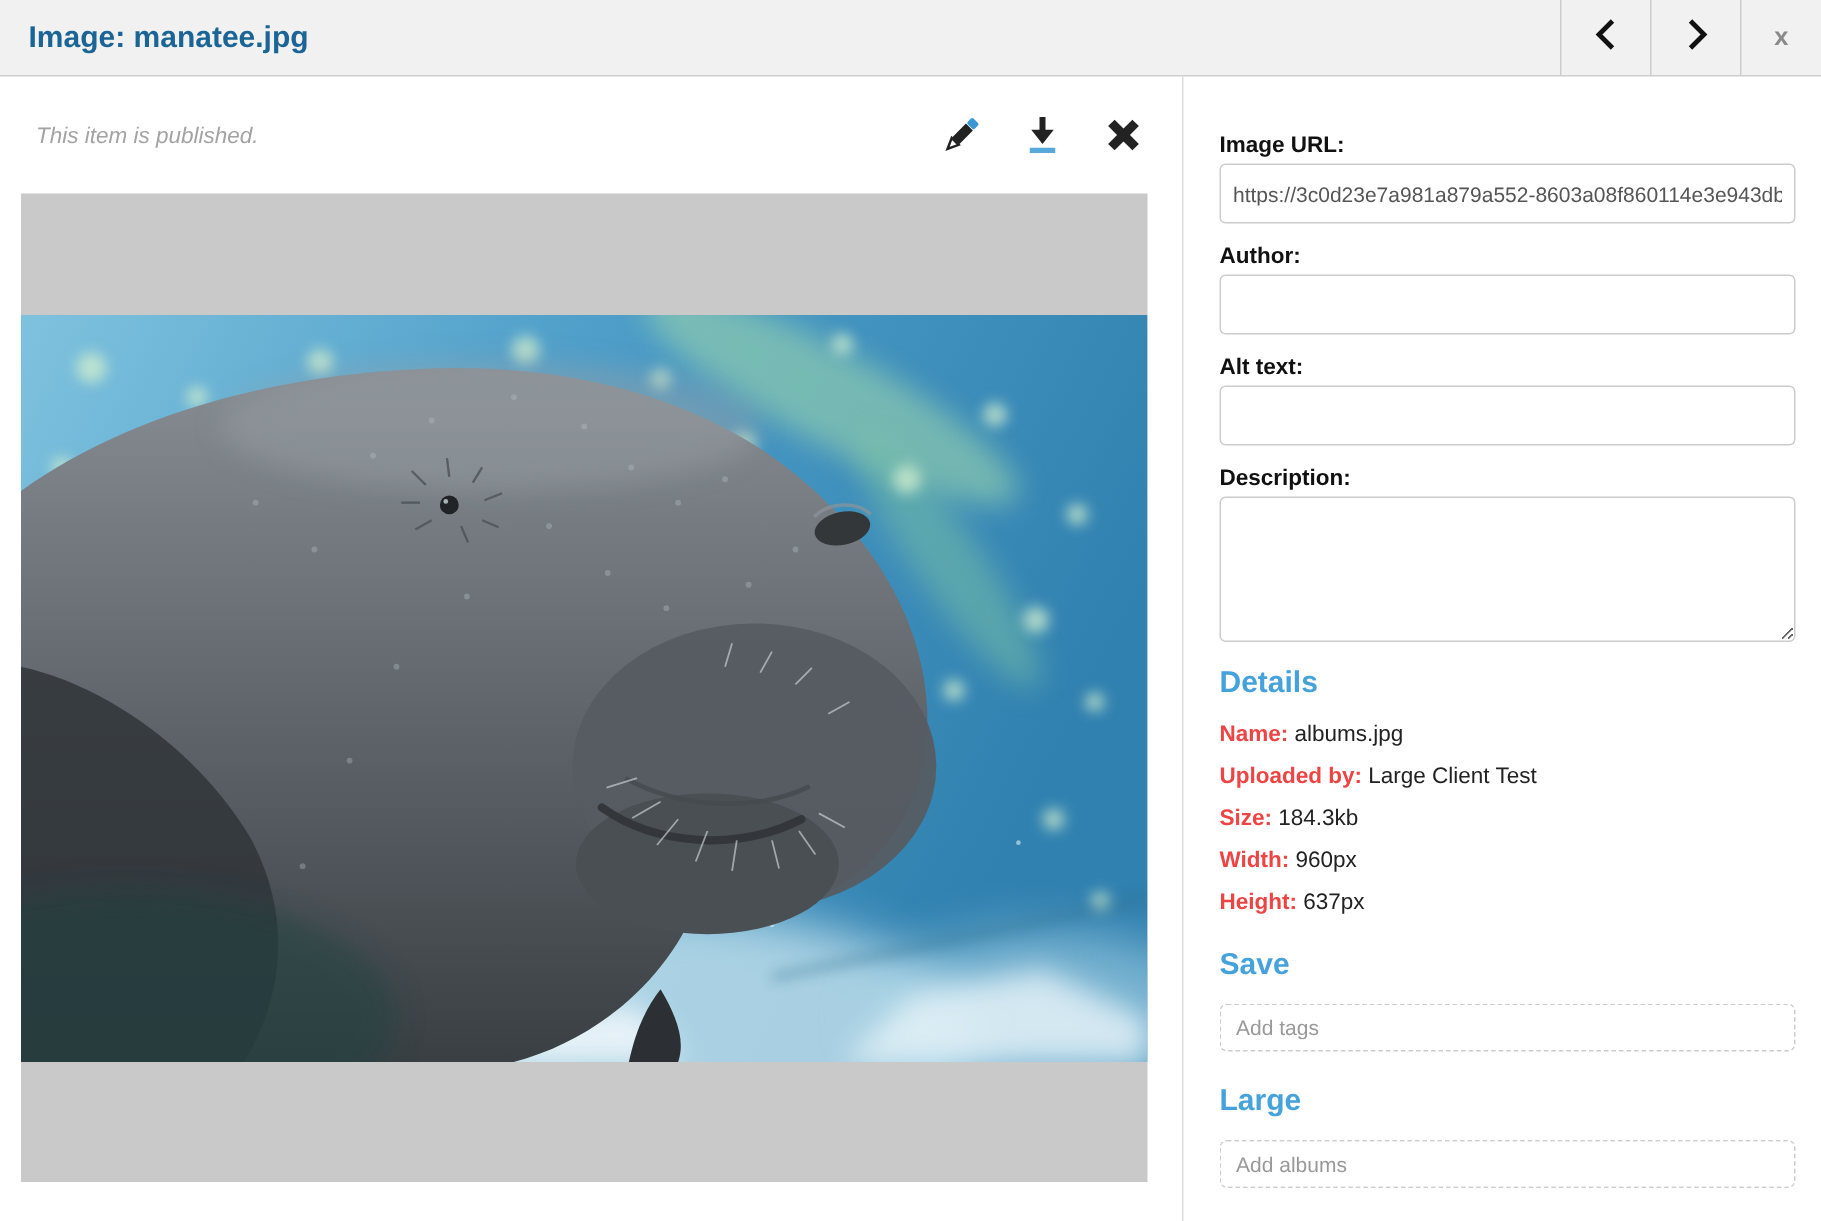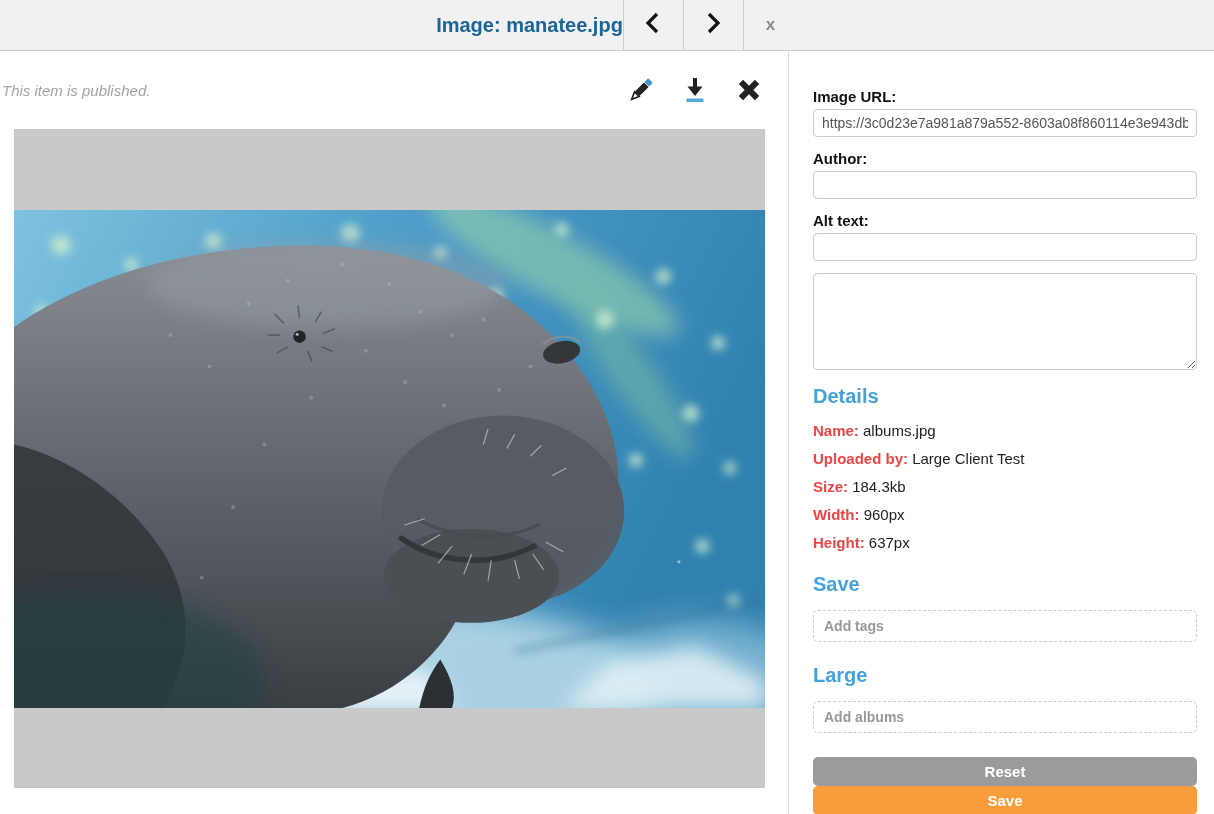--- a/index.html
+++ b/index.html
@@ -2,56 +2,56 @@
 <html><head>
 <meta charset="utf-8">
 <style>
   * { box-sizing: border-box; }
   html,body { margin:0; padding:0; background:#fff; }
   body { font-family:"Liberation Sans","DejaVu Sans",sans-serif; }
   .app { position:relative; width:1214px; height:814px; background:#fff; overflow:hidden; }
 
   
   .header { height:51px; background:#f1f1f1; border-bottom:1px solid #cfcfcf;
-            display:flex; align-items:stretch; justify-content:center; }
+            display:flex; align-items:stretch; justify-content:space-between; }
   .header-title { font-size:20px; font-weight:bold; color:#1a6496; line-height:50px; padding-left:19px; }
   .header-nav { display:flex; }
   .nav-btn { width:60px; border-left:1px solid #ccc; display:flex; align-items:center;
              justify-content:center; cursor:pointer; background:#f1f1f1; }
   .nav-btn.close { width:54px; color:#8a8a8a; font-weight:bold; font-size:17px; }
 
   
   .main { display:flex; height:763px; }
   .left { width:789px; border-right:1px solid #ddd; }
   .right { flex:1; padding:24px 17px 0 24px; }
 
   
-  .status-row { height:78px; display:flex; align-items:center; padding:0 25px 0 2px; }
+  .status-row { height:78px; display:flex; align-items:center; padding:0 25px 0 24px; }
   .status-text { font-style:italic; color:#a3a3a3; font-size:15px; }
   .tool-icons { margin-left:auto; display:flex; align-items:center; gap:27px; }
   .tool-icons > span { display:inline-flex; cursor:pointer; }
   .stage { margin-left:14px; width:751px; height:659px; background:#c9c9c9;
            display:flex; align-items:center; }
   .photo { width:751px; height:498px; display:block; }
 
   
   .field { margin-bottom:11px;margin-top:12px; }
   .field label { display:block; font-size:15px; font-weight:bold; color:#111;
                  line-height:20px; margin-bottom:2px; }
-  .tinput { width:100%; height:28px; border:1px solid #ccc; border-radius:4px;
+  .tinput { width:100%; height:40px; border:1px solid #ccc; border-radius:4px;
             padding:0 8px; font-size:14px; color:#555; font-family:inherit; background:#fff; }
   textarea.tinput { height:97px; padding:6px 8px; resize:both; }
 
   h2.section { font-size:20px; font-weight:bold; color:#45a2db; margin:22px 0 14px; }
   h2.section.first { margin-top:11px; }
   .drow { font-size:15px; color:#222; margin:0 0 11px; }
   .drow b { color:#ef4444; }
 
   .dashed-input { width:100%; height:32px; border:1px dashed #ccc; border-radius:5px;
-                  padding:0 10px; font-size:14px; color:#555; font-family:inherit; background:#fff;font-weight:bold; }
+                  padding:0 10px; font-size:14px; color:#555; font-family:inherit; background:#fff; }
   .dashed-input::placeholder { color:#999; }
   .tinput::placeholder { color:#999; }
 
   .actions { margin-top:24px; display:flex; justify-content:space-between;flex-direction:column; }
   .btn { border:none; border-radius:5px; color:#fff; font-weight:bold; font-size:15px;
          padding:6px 20px; cursor:pointer; font-family:inherit; }
   .btn.reset { background:#9b9b9b; }
   .btn.save  { background:#f79d3c; }
 </style>
 </head>
@@ -261,20 +261,21 @@
         <label>Author:</label>
         <input class="tinput" type="text" value="" style="">
       </div>
 
       <div class="field">
         <label>Alt text:</label>
         <input class="tinput" type="text" value="" style="">
       </div>
 
       <div class="field">
+        <label>Description:</label>
         <textarea class="tinput" style=""></textarea>
       </div>
 
       <h2 class="section first">Details</h2>
       <div class="drow">
         <b>Name:</b> <span>albums.jpg</span>
       </div>
       <div class="drow">
         <b>Uploaded by:</b> <span>Large Client Test</span>
       </div>

